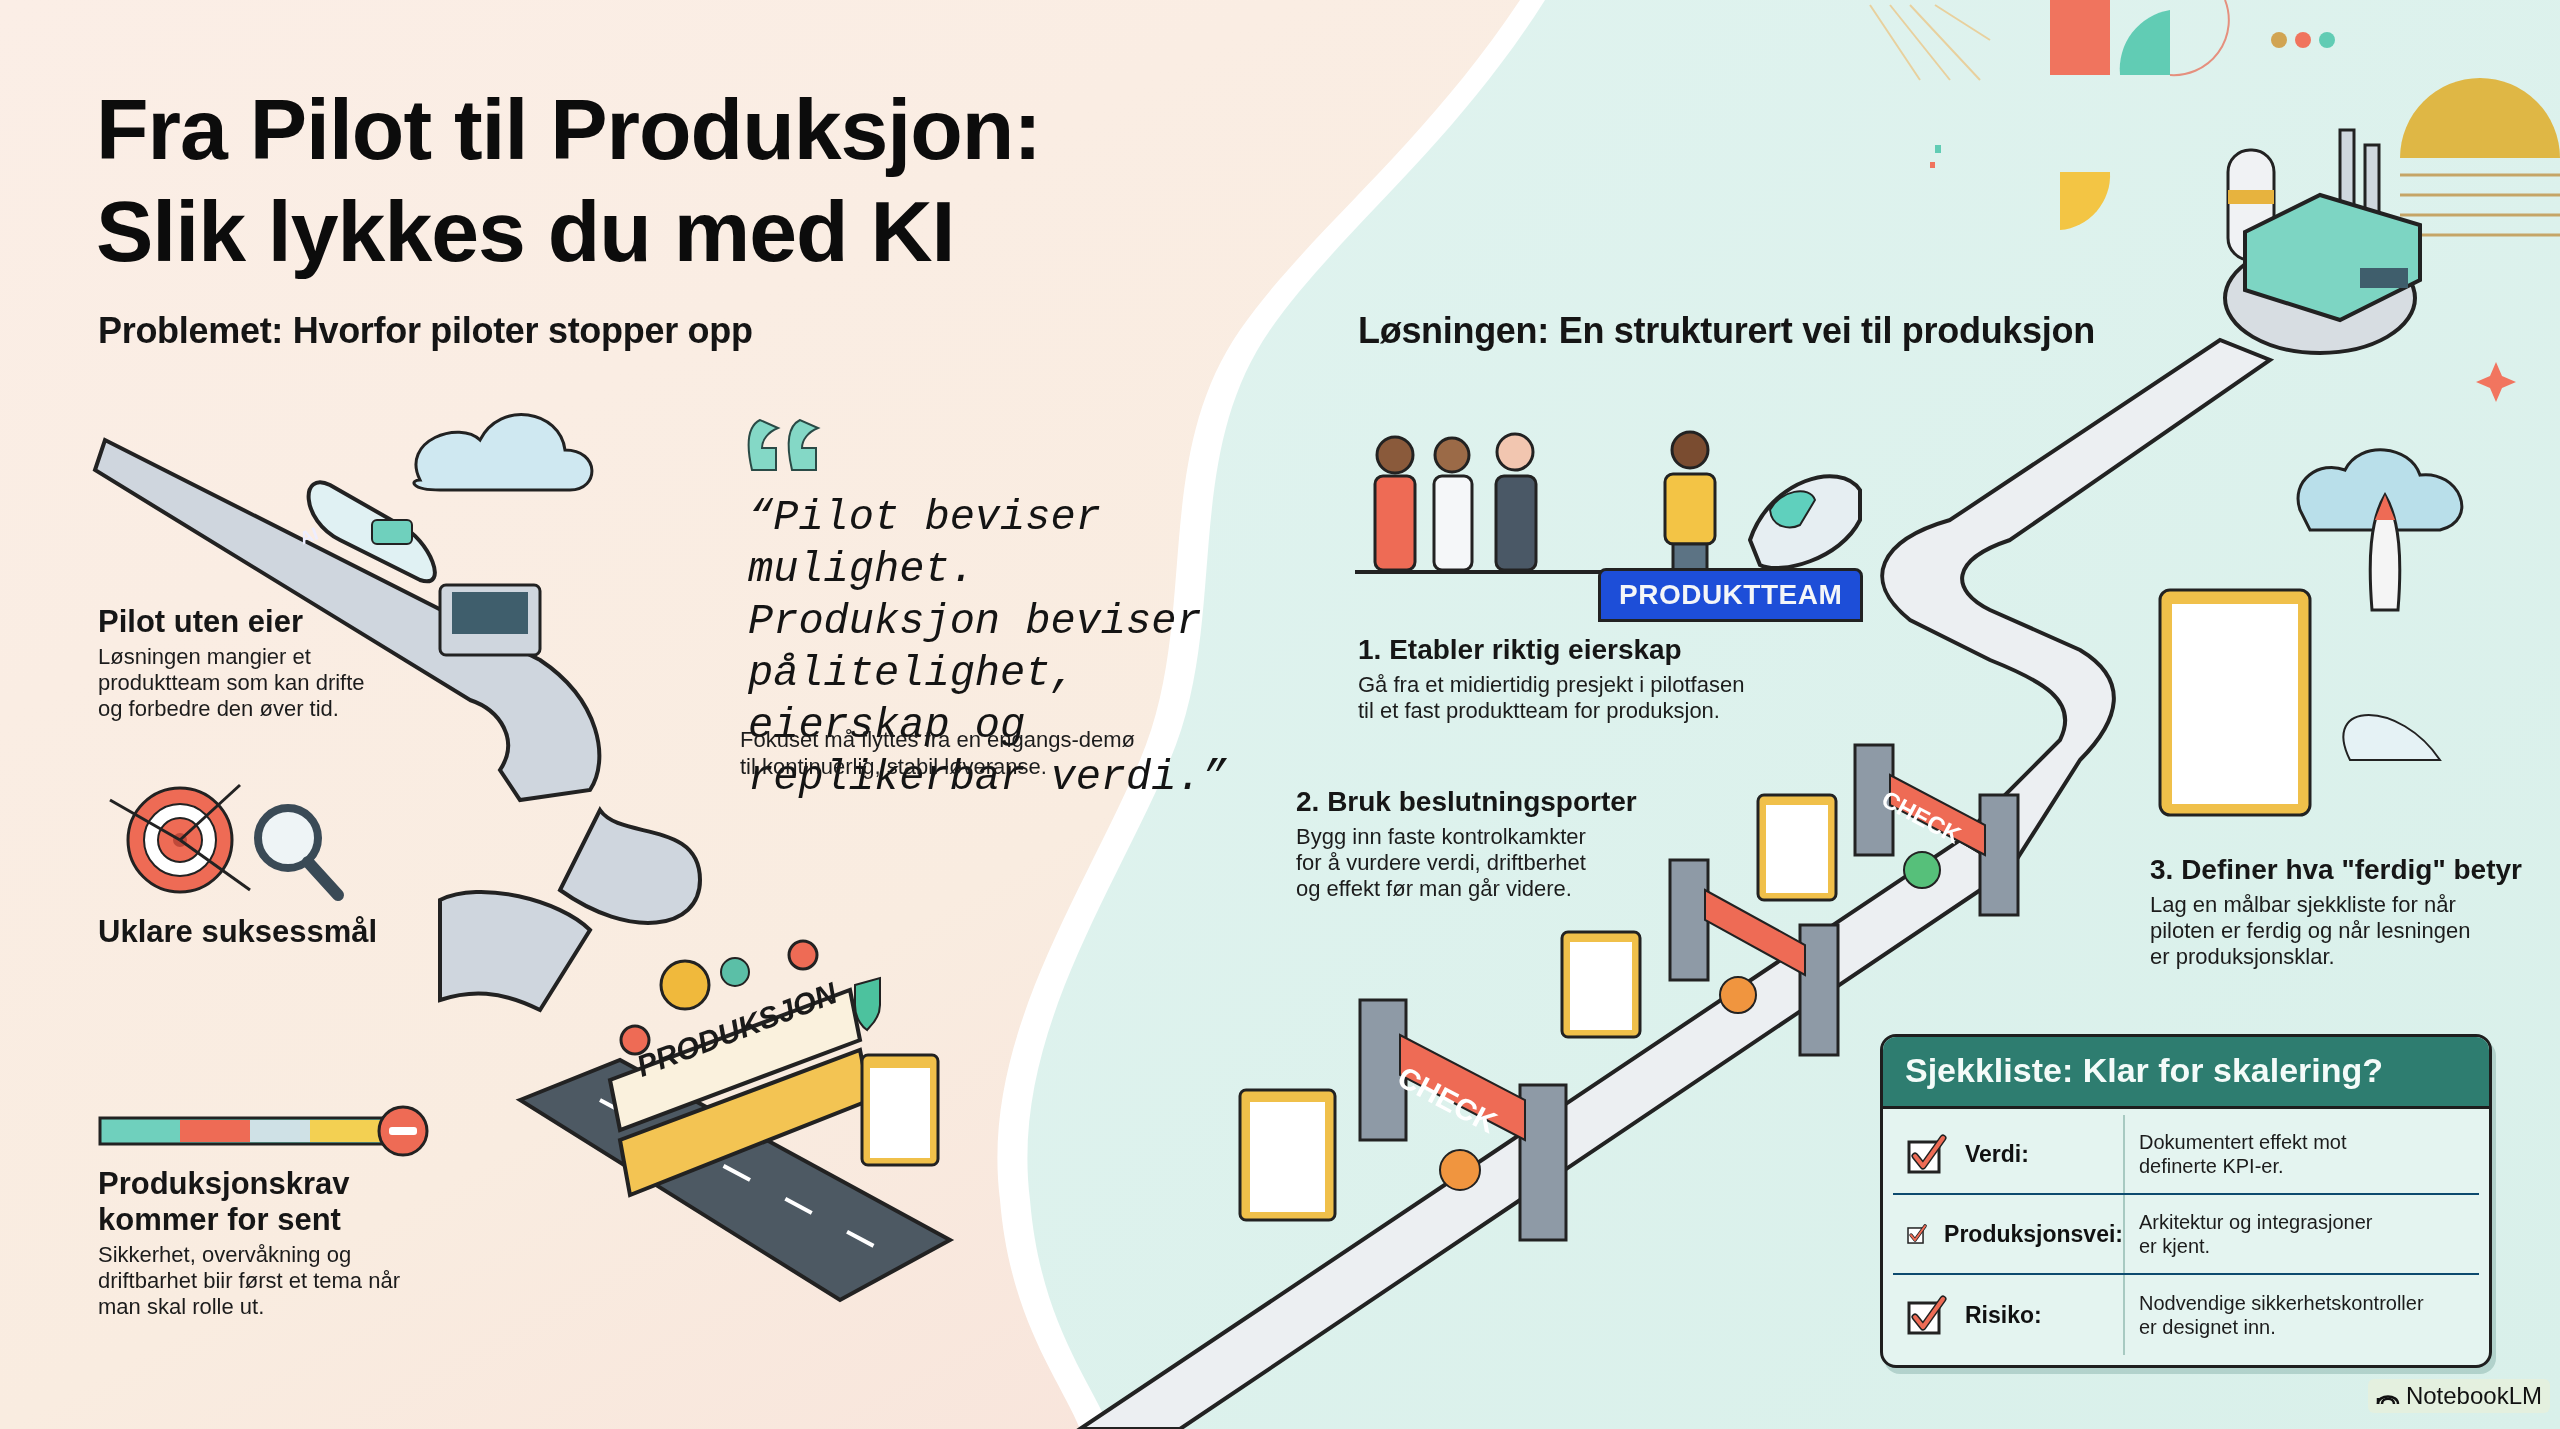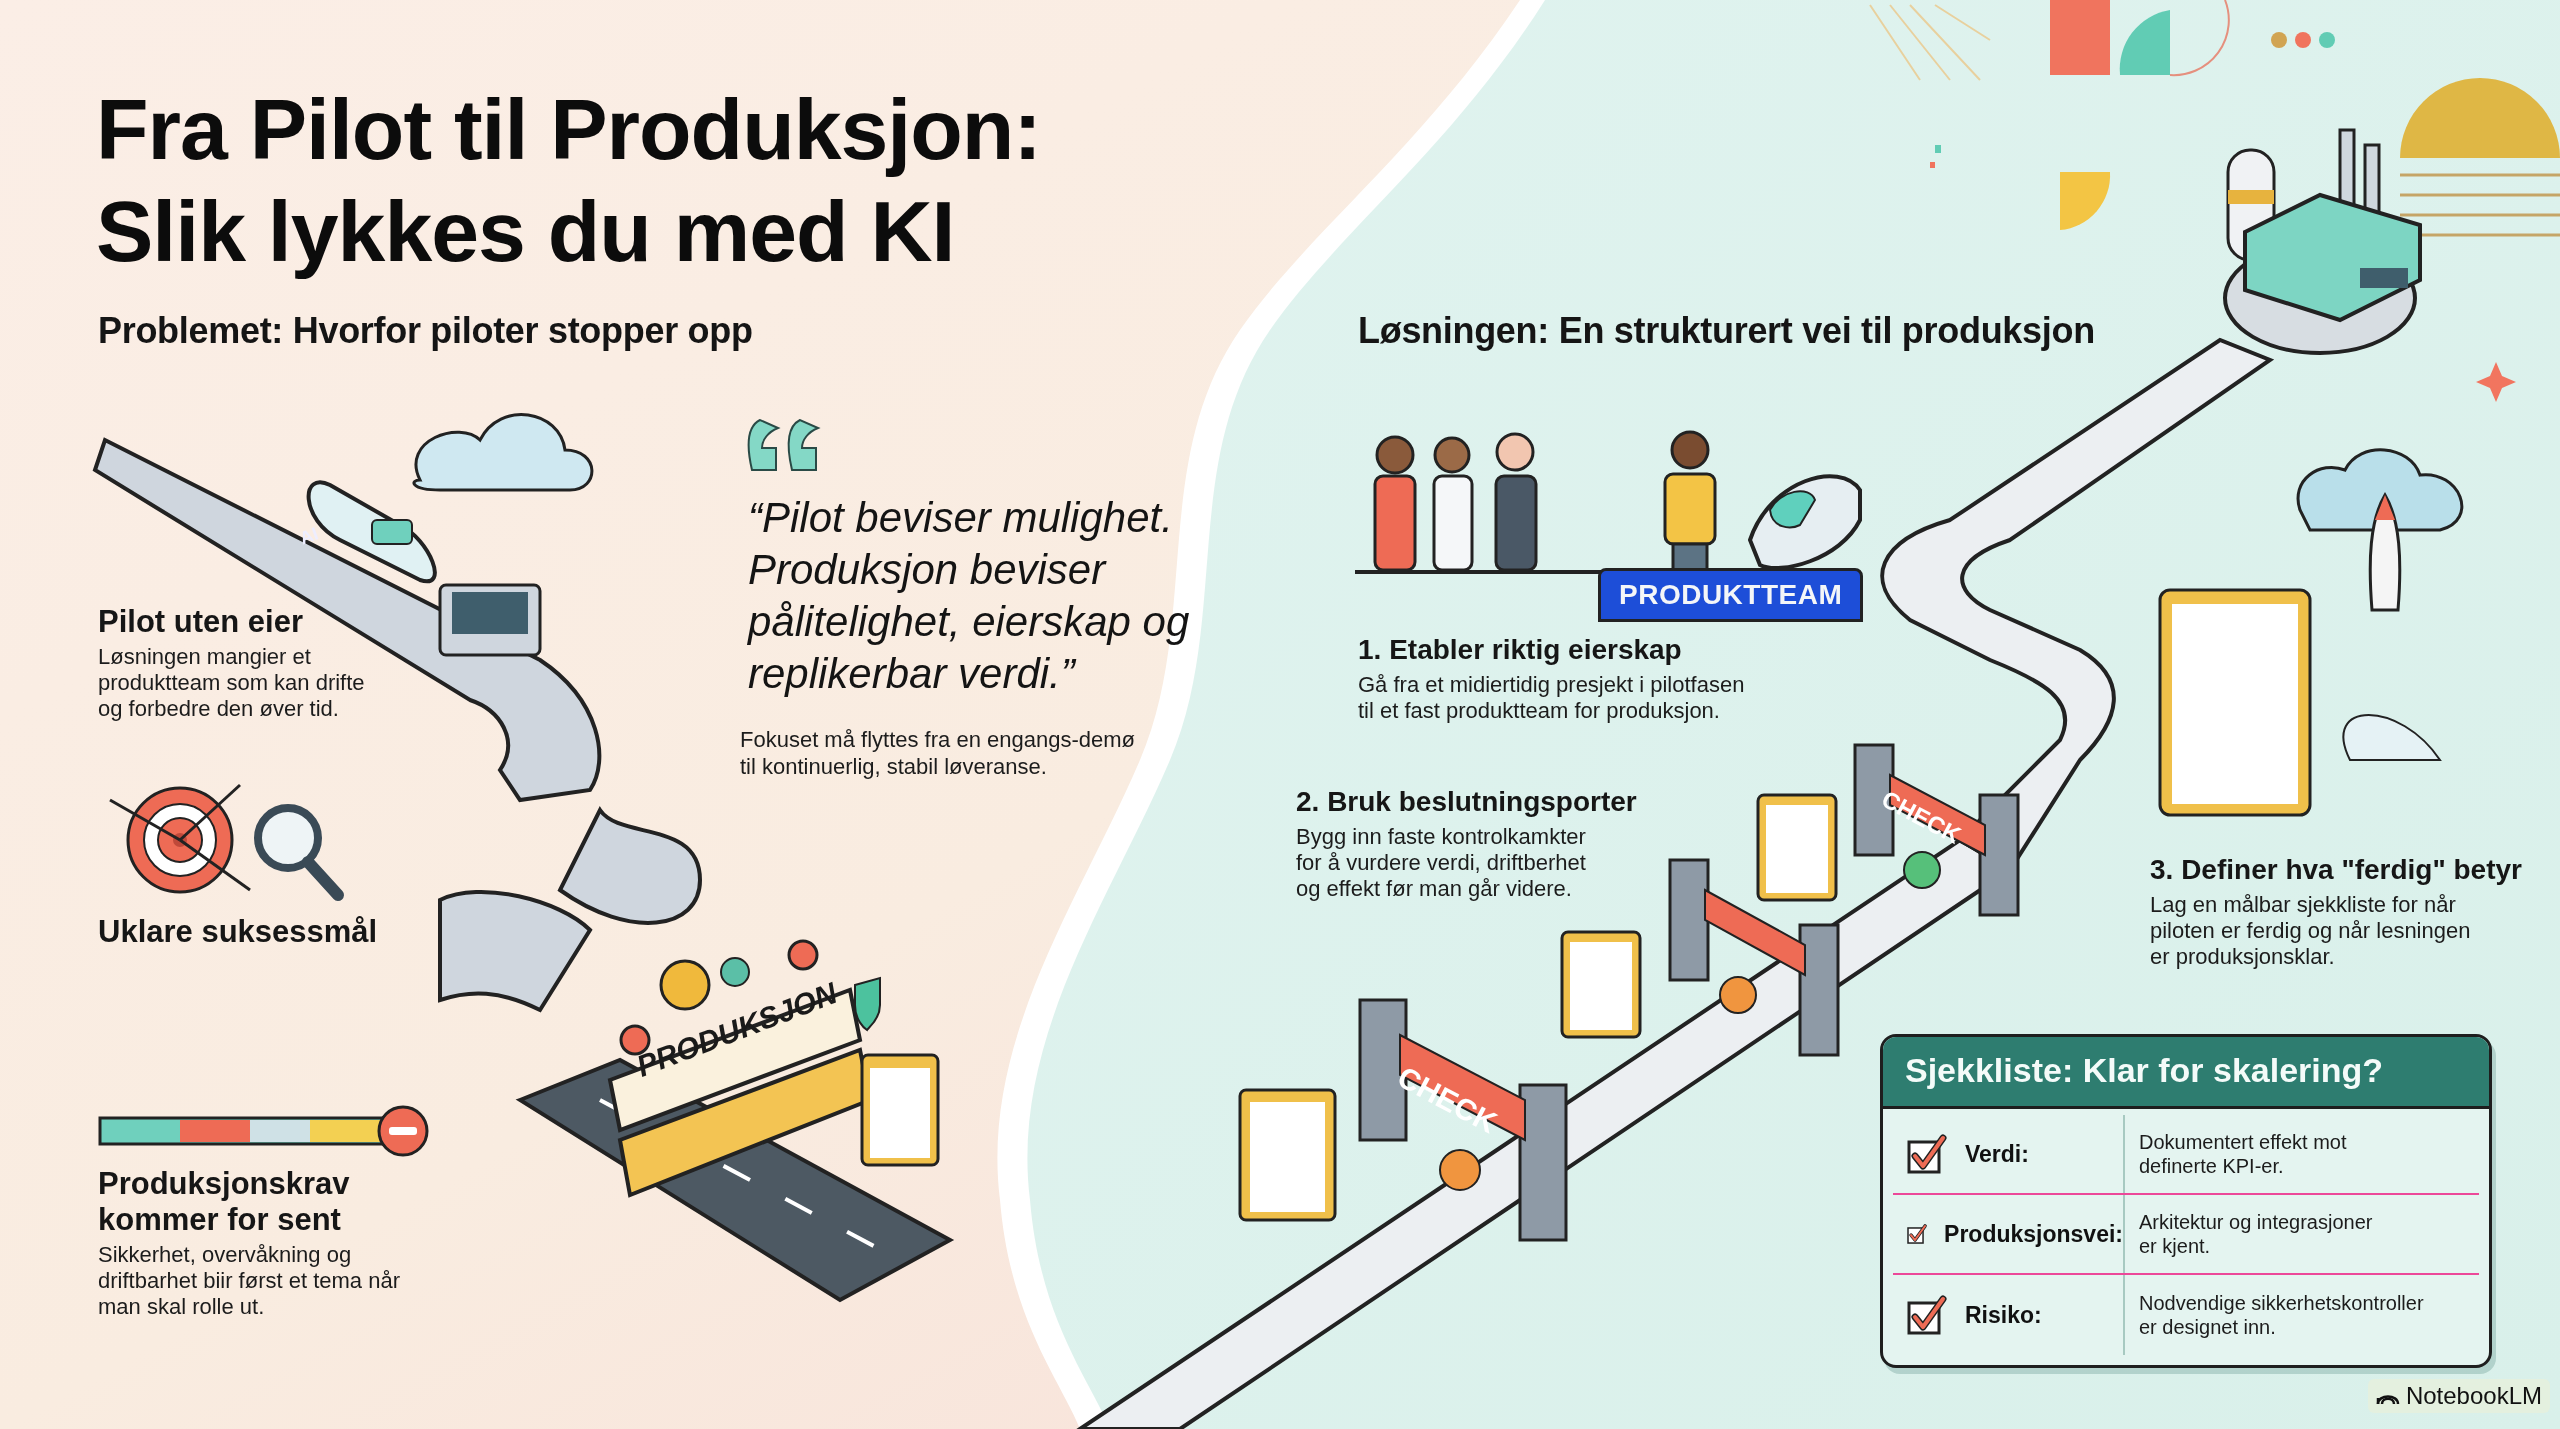--- a/index.html
+++ b/index.html
@@ -4,25 +4,25 @@
 <style>
   * { box-sizing: border-box; margin: 0; padding: 0; }
   html, body { width: 2560px; height: 1429px; overflow: hidden; }
   body { font-family: "Liberation Sans", "DejaVu Sans", sans-serif; color: #111; position: relative; background: #f9eee3; }
   .bg { position: absolute; inset: 0; }
   .abs { position: absolute; }
   .title { left: 96px; top: 78px; font-size: 86px; font-weight: 700; line-height: 102px; letter-spacing: -1px; color: #0c0c0c; }
   .section-head { font-size: 36px; font-weight: 700; color: #151515; letter-spacing: -0.3px; }
   .item-title { font-size: 31px; font-weight: 700; color: #161616; line-height: 36px; }
   .item-body { font-size: 22px; color: #1c1c1c; line-height: 26px; margin-top: 4px; }
-  .quote { font-family: Liberation Sans, sans-serif; font-style: italic; font-size: 42px; line-height: 52px; color: #141414; }
+  .quote { font-family: Liberation Mono, monospace; font-style: italic; font-size: 42px; line-height: 52px; color: #141414; }
   .quote-sub { font-size: 22px; line-height: 27px; color: #1c1c1c; }
   .checklist { left: 1880px; top: 1034px; width: 612px; height: 334px; background: #e4f4f0; border: 3px solid #1e1e1e; border-radius: 16px; overflow: hidden; box-shadow: 4px 6px 0 rgba(60,120,110,0.25); }
   .checklist-head { height: 72px; background: #2e7d70; color: #f4fbf9; font-size: 34px; font-weight: 700; padding: 14px 22px; border-bottom: 3px solid #1e1e1e; }
-  .cl-row { display: flex; height: 80px; align-items: center; margin: 0 10px; border-bottom: 2px solid #ec4899; }
+  .cl-row { display: flex; height: 80px; align-items: center; margin: 0 10px; border-bottom: 2px solid #0c4a6e; }
   .cl-row:last-child { border-bottom: none; }
   .cl-left { width: 232px; display: flex; align-items: center; gap: 16px; padding-left: 14px; height: 100%; border-right: 2px solid #a7c9c1; }
   .cl-label { font-size: 23px; font-weight: 700; }
   .cl-right { padding-left: 14px; font-size: 20px; line-height: 24px; color: #1c1c1c; }
   .badge { left: 1598px; top: 568px; background: #1d4ed8; color: #f4f6f8; font-size: 28px; font-weight: 700; padding: 8px 18px; border: 3px solid #222; border-radius: 8px 8px 0 0; letter-spacing: 0.5px; }
   .notebook { right: 10px; bottom: 16px; font-size: 24px; font-weight: 500; display: flex; align-items: center; gap: 6px; background: rgba(230,240,220,0.8); padding: 3px 8px; border-radius: 6px; }
 </style>
 </head>
 <body>
 

